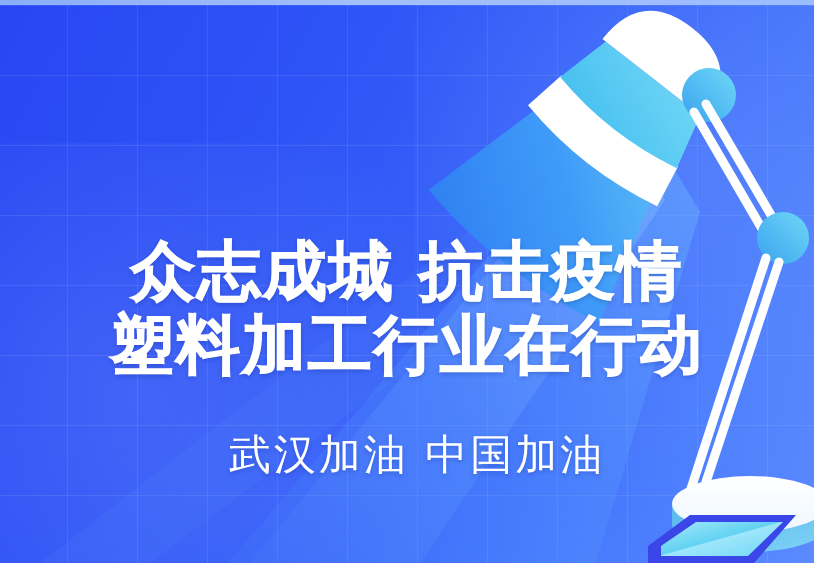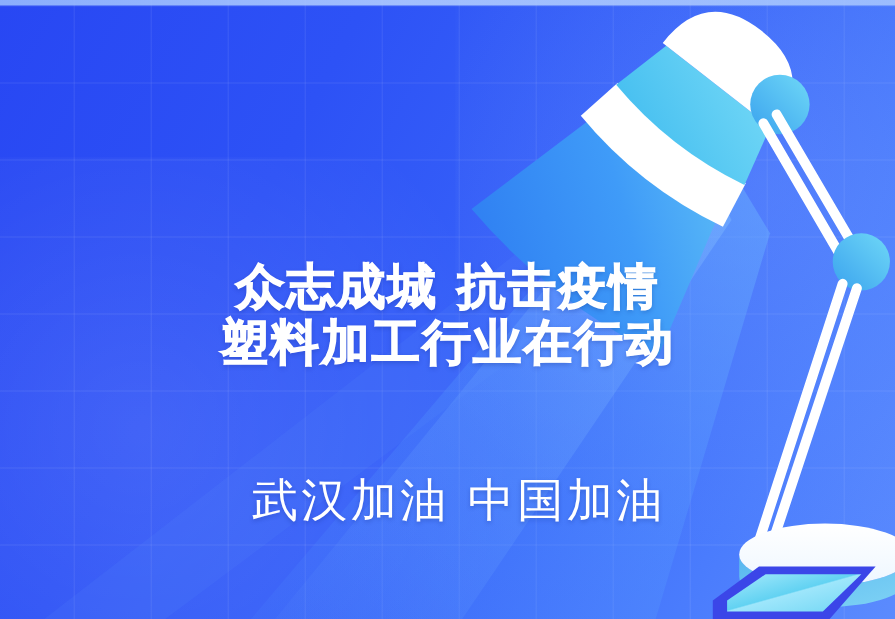--- a/index.html
+++ b/index.html
@@ -70,21 +70,21 @@
 
   
   .headline{
     position:absolute;
     left:0; right:0; top:236px;
     text-align:center;
     z-index:6;
   }
   .hl-line{
     color:#ffffff;
-    font-size:44px;
+    font-size:64px;
     font-weight:900;
     letter-spacing:2px;
     line-height:1.12;
     white-space:nowrap;
     text-shadow:0 2px 5px rgba(10,30,120,.30);
     -webkit-text-stroke:1.2px #ffffff;
   }
   .hl-line.second{ margin-top:2px; }
 
   .subtitle{

